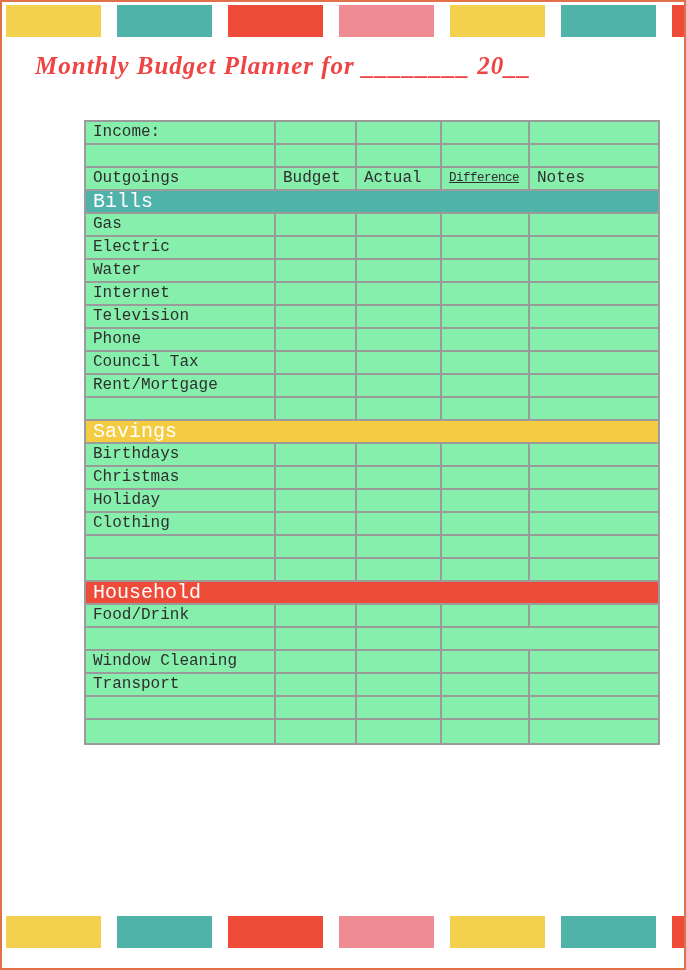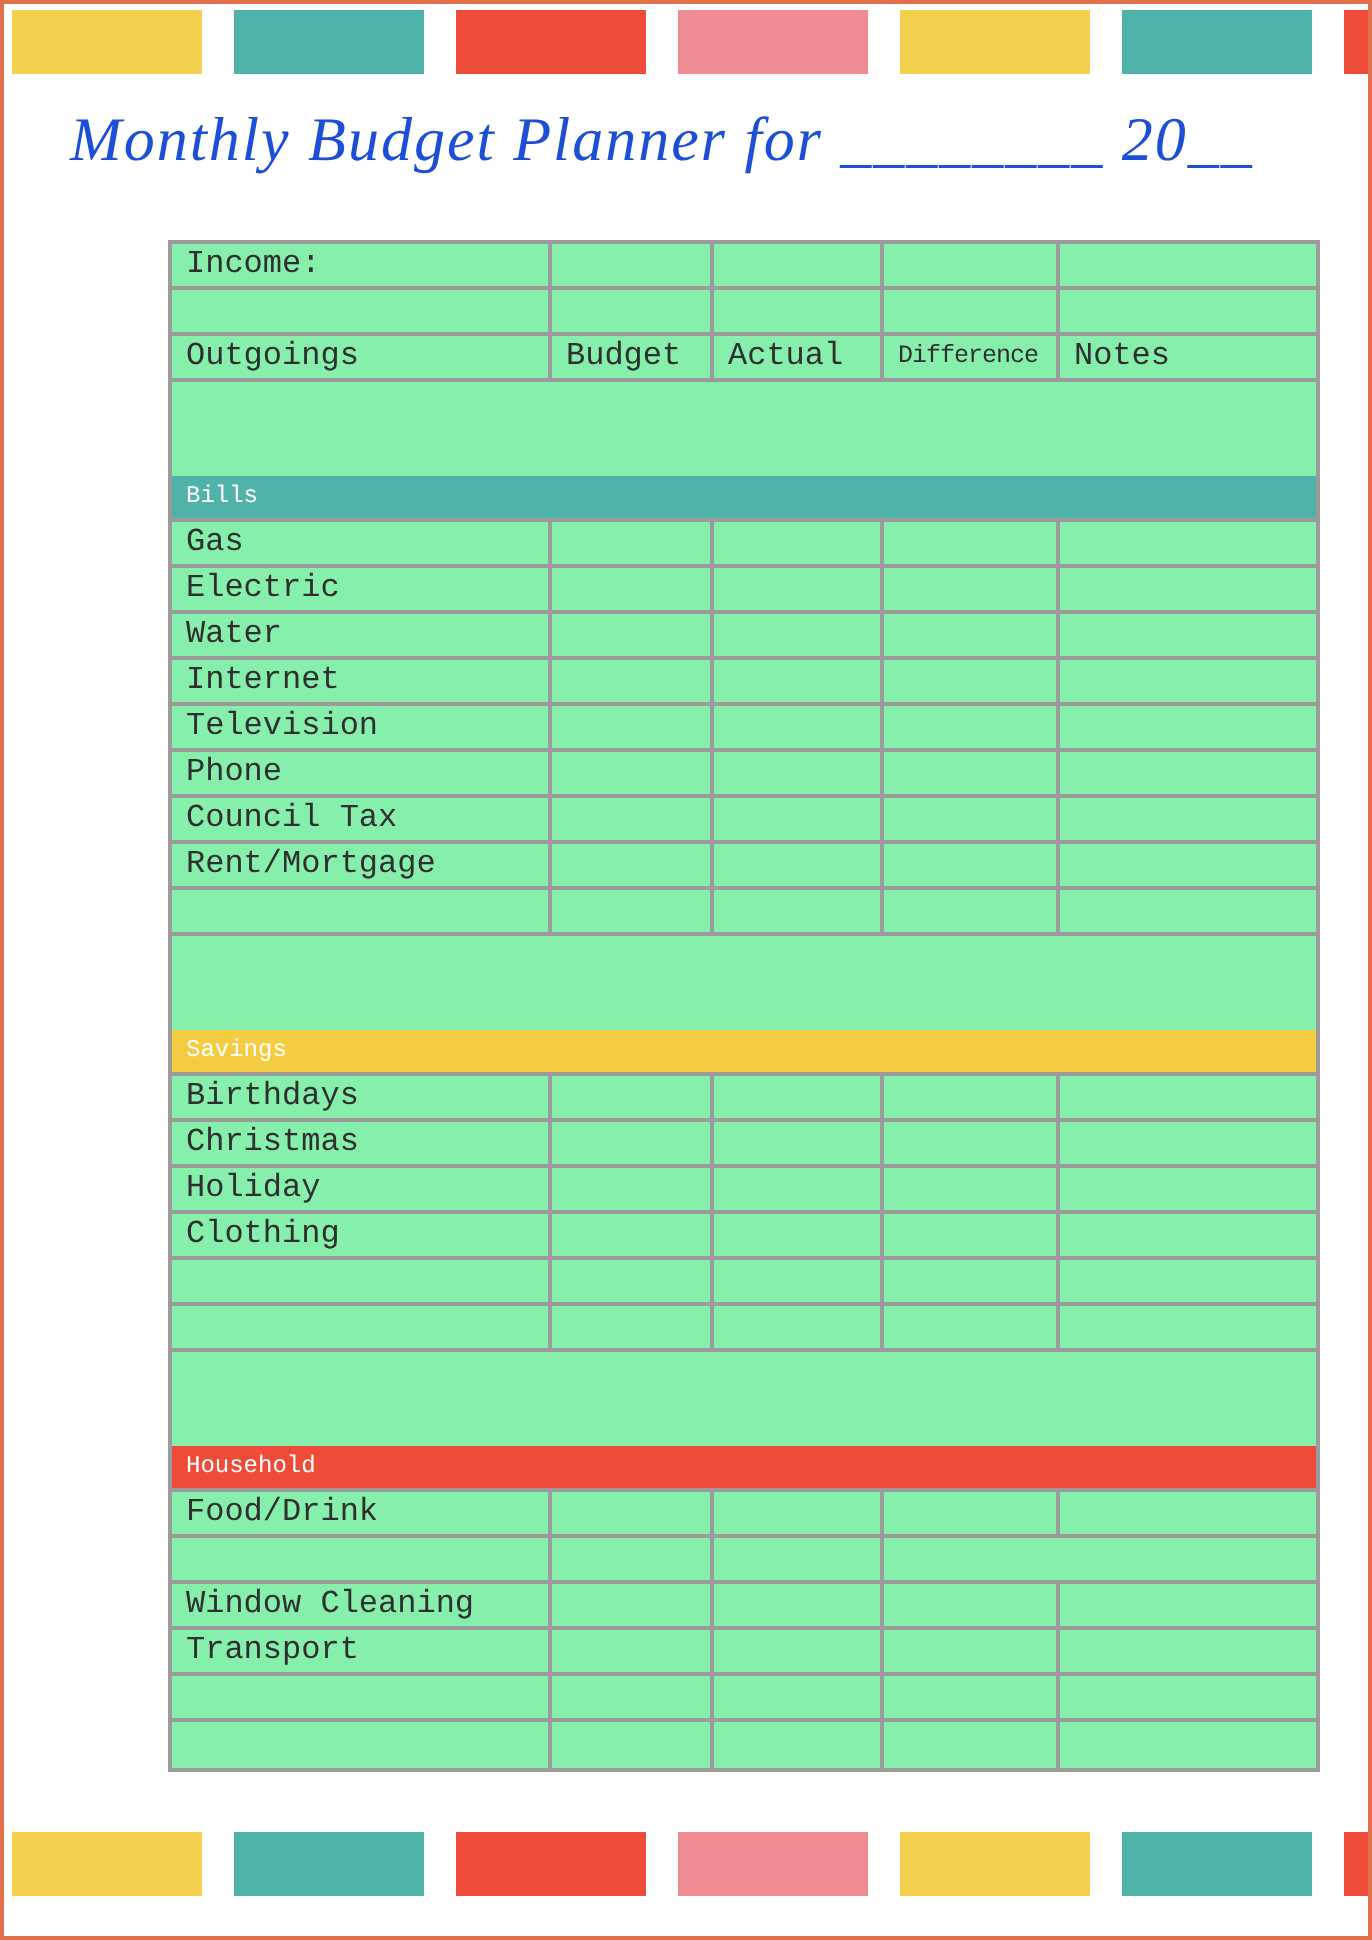--- a/index.html
+++ b/index.html
@@ -22,23 +22,23 @@
   }
   .strip-top { top:3px; }
   .strip-bottom { top:914px; }
   .strip .block { flex:0 0 95px; height:32px; }
 
   
   .title {
     position:absolute; top:50px; left:33px; margin:0;
     width:620px;
     font-family:"Liberation Serif","DejaVu Serif",serif;
-    font-style:italic; font-weight:normal;
-    font-size:31px; letter-spacing:1px;
-    color:#1d4ed8;
+    font-style:italic; font-weight:bold;
+    font-size:25px; letter-spacing:1px;
+    color:#ef4444;
     white-space:nowrap;
   }
 
   
   .budget-table {
     position:absolute; top:118px; left:82px;
     width:576px;
     border:2px solid #9B9B9B;
     background:#86efac;
   }
@@ -51,31 +51,30 @@
   .t-row:last-child { border-bottom:none; }
   .t-cell {
     border-right:2px solid #9B9B9B;
     padding:0 0 0 7px;
     font-size:16px; line-height:21px;
     color:#2F2F2F;
     overflow:hidden; white-space:nowrap;
   }
   .t-cell:last-child { border-right:none; }
   .t-row.header .t-cell { font-size:16px; }
-  .t-row.header .t-cell:nth-child(4) { font-size:12.5px; letter-spacing:-0.5px; }
+  .t-row.header .t-cell:nth-child(4) { font-size:12.5px; letter-spacing:-0.5px;text-decoration:underline; }
   .t-row.section {
     display:block;
     border-bottom:2px solid #9B9B9B;
   }
   .t-row.section .band {
     display:block; height:100%;
     padding:0 0 0 7px;
-    font-size:12px; line-height:21px;
+    font-size:20px; line-height:21px;
     color:#ffffff;
-    margin-top:47px;
   }
 
   
   .notes-box {
     position:absolute; top:752px; left:81px;
     width:577px; height:147px;
     border-radius:5px;
     padding:11px 0 0 11px;
   }
   .notes-label {

